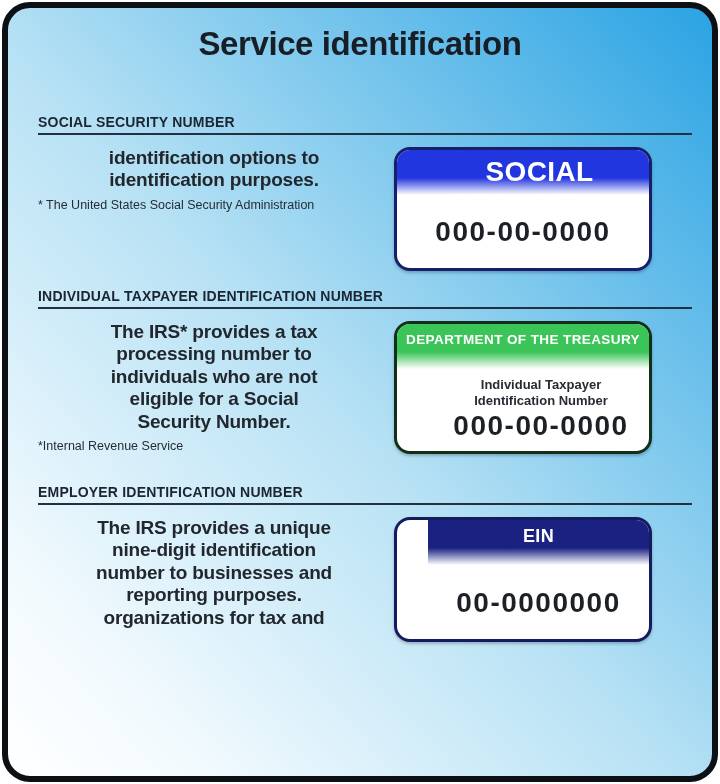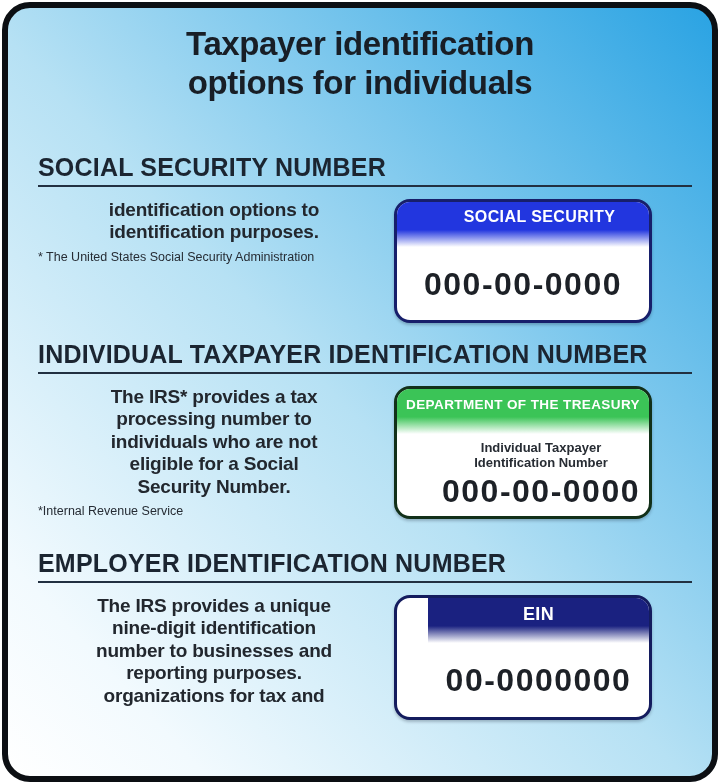--- a/index.html
+++ b/index.html
@@ -28,21 +28,21 @@
     font-weight: bold;
     color: #181e26;
     line-height: 1.18;
     letter-spacing: -0.4px;
   }
   .sections { padding: 0 20px 0 30px; }
   .section--1 { margin-top: 50px; }
   .section--2 { margin-top: 17px; }
   .section--3 { margin-top: 30px; }
   .section-heading {
-    font-size: 25px;
+    font-size: 14px;
     font-weight: bold;
     color: #1b2531;
     letter-spacing: 0.2px;
   }
   .rule {
     border-bottom: 2.5px solid #223041;
     margin-top: 3px;
   }
   .section-row {
     display: flex;
@@ -83,55 +83,54 @@
     box-sizing: border-box;
     padding-top: 6px;
     text-align: center;
     background: linear-gradient(180deg, var(--hdr) 0%, var(--hdr) 62%, #ffffff 100%);
   }
   .card-header-text {
     color: #ffffff;
     font-weight: bold;
     letter-spacing: 0.4px;
   }
-  .card--ssn .card-header-text { font-size: 16px; margin-left: 33px; }
+  .card--ssn .card-header-text { font-size: 28px; margin-left: 33px; }
   .card--itin .card-header-text { font-size: 13.5px; }
   .card--ein  .card-header-text { font-size: 18px; }
   .card-body {
     display: flex;
     flex-direction: column;
     justify-content: center;
     align-items: center;
     text-align: center;
   }
   .card--ssn  .card-body { min-height: 73px; }
   .card--itin .card-body { min-height: 82px; padding-left: 36px; }
   .card--ein  .card-body { min-height: 74px; }
   .card-subtitle {
     font-size: 13px;
     font-weight: bold;
     color: #272c33;
     line-height: 15.5px;
   }
   .card-number {
-    font-size: 32px;
+    font-size: 28px;
     font-weight: bold;
     color: #1d2127;
     letter-spacing: 1.5px;
     margin-top: 2px;
   }
 </style>
 </head>
 <body>
 
 <div class="poster">
 
   <div class="title">
-    <div>Taxpayer identification</div>
-    <div>options for individuals</div>
+    <div>Service identification</div>
   </div>
 
   <div class="sections">
 
     <div class="section section--1">
       <div class="section-heading">SOCIAL SECURITY NUMBER</div>
       <div class="rule"></div>
       <div class="section-row">
         <div class="section-text">
           <div class="body-line">identification options to</div>

